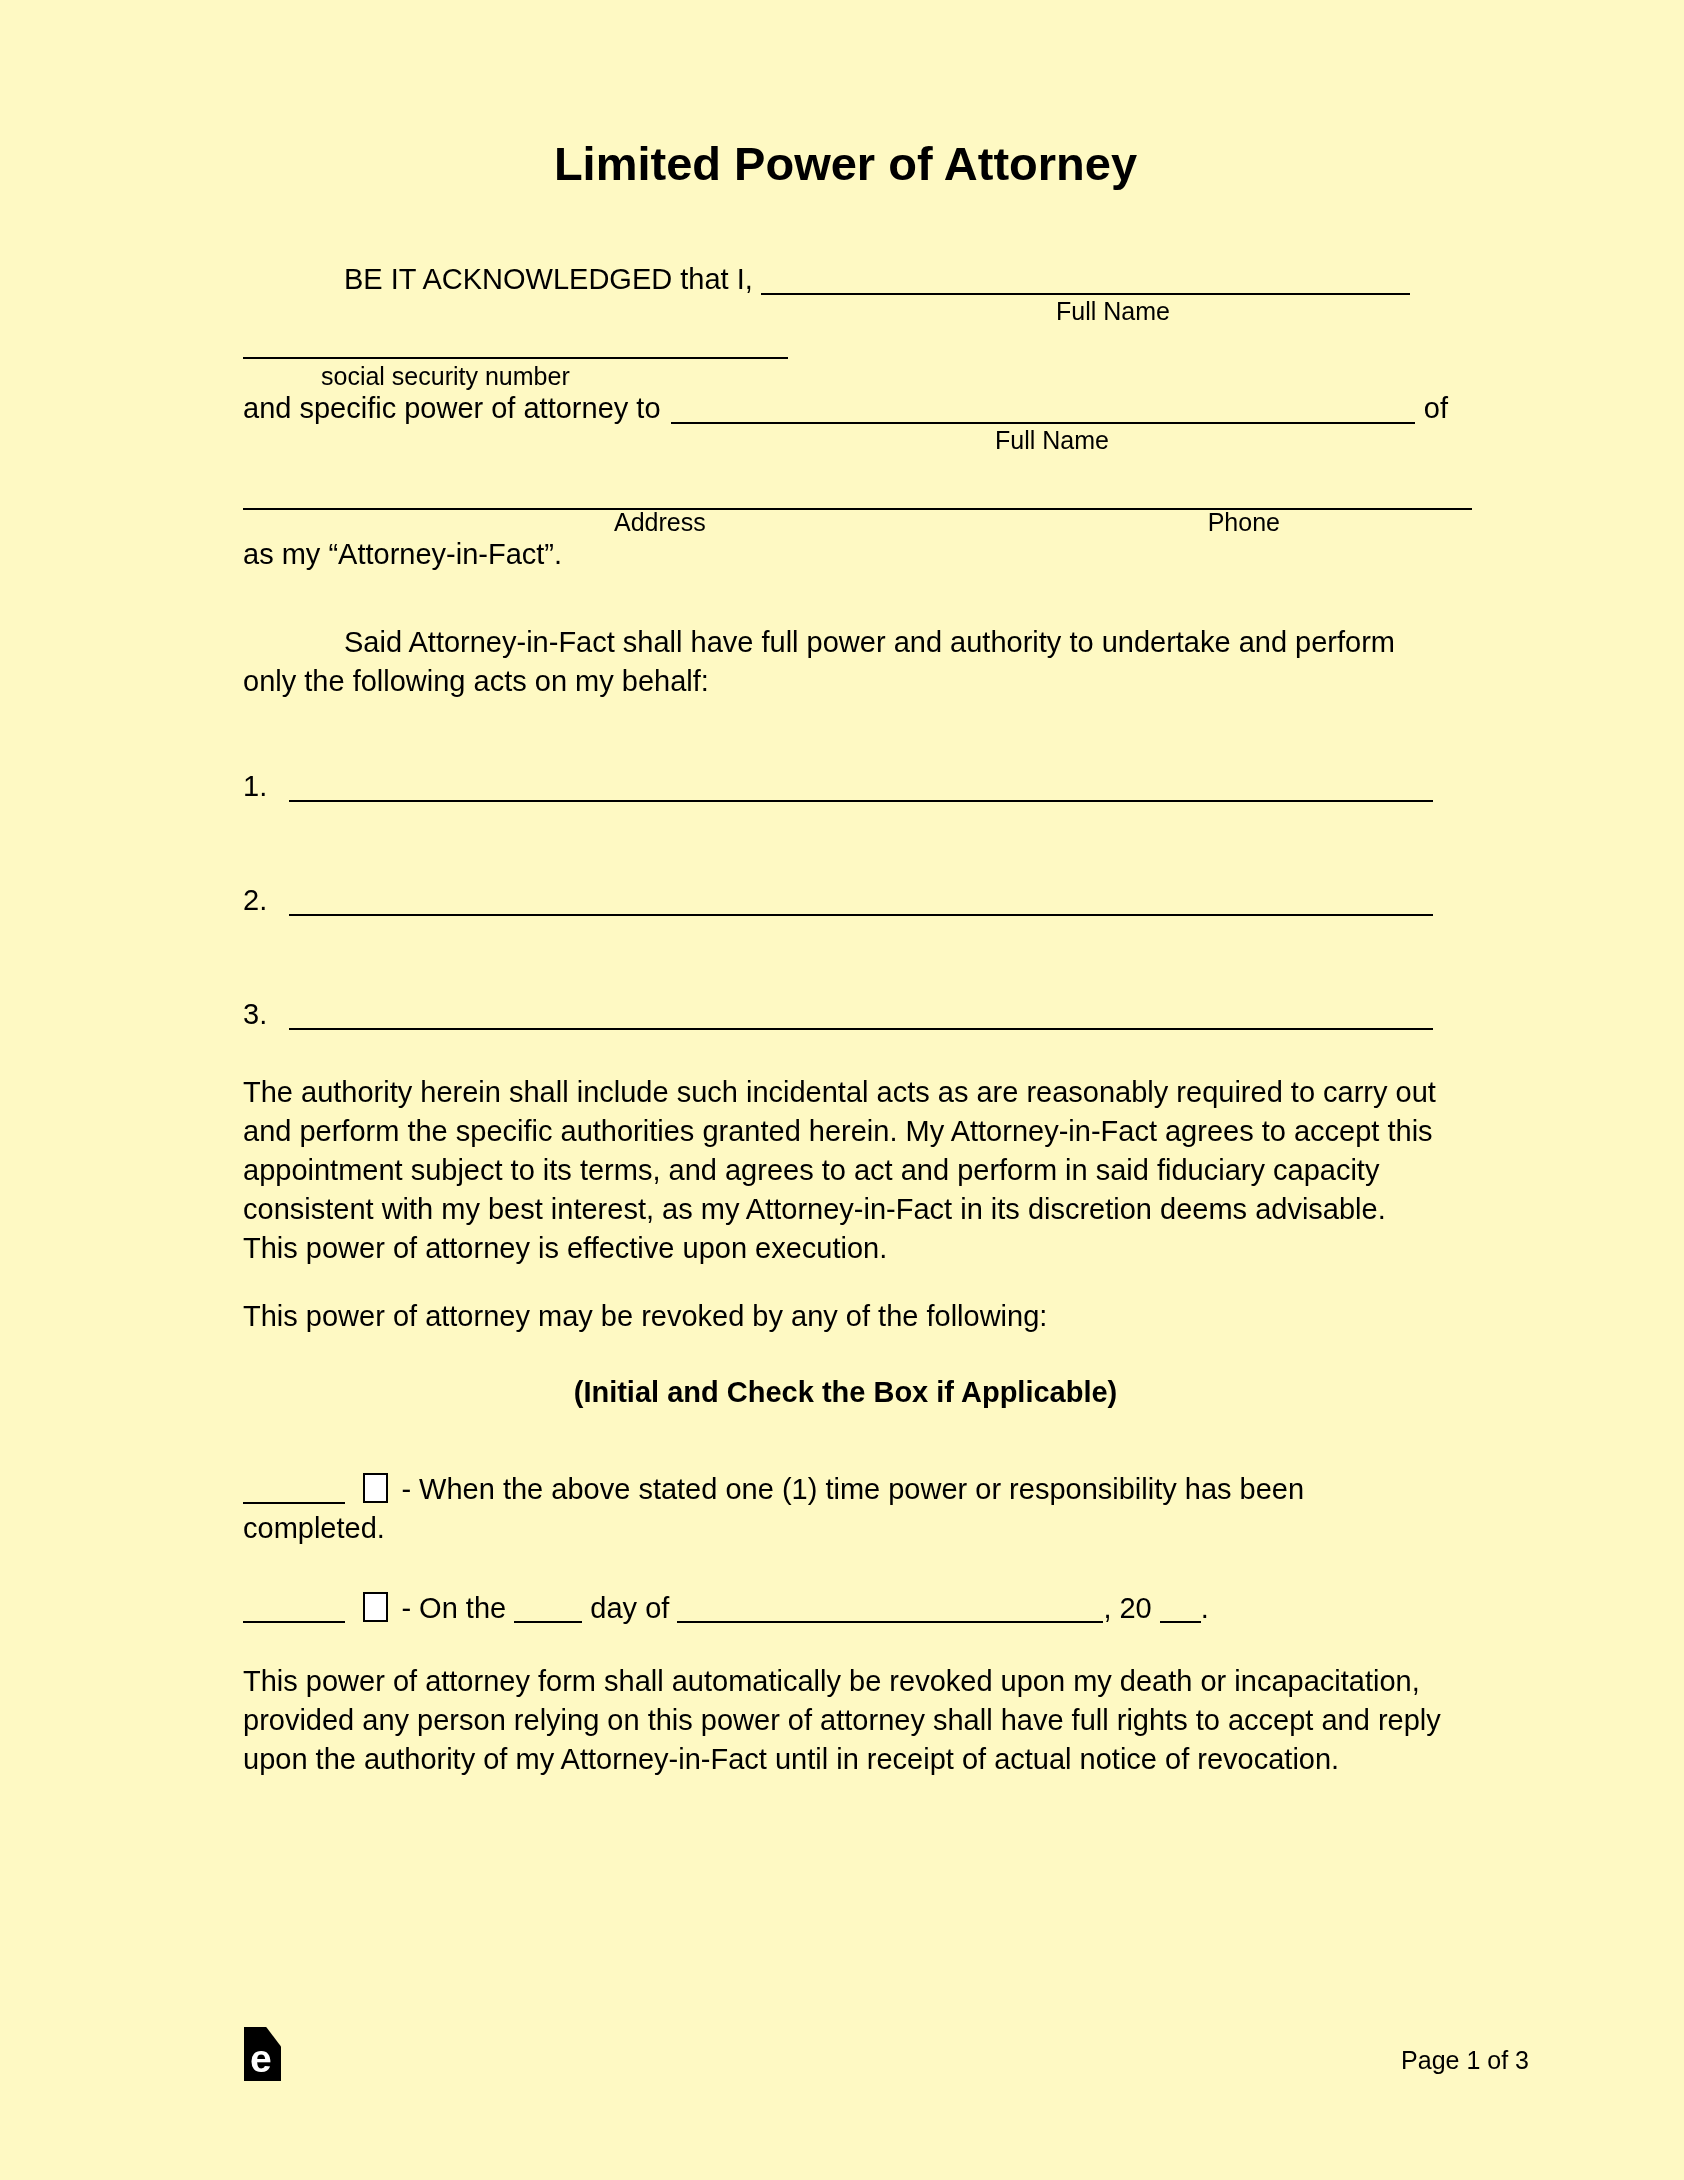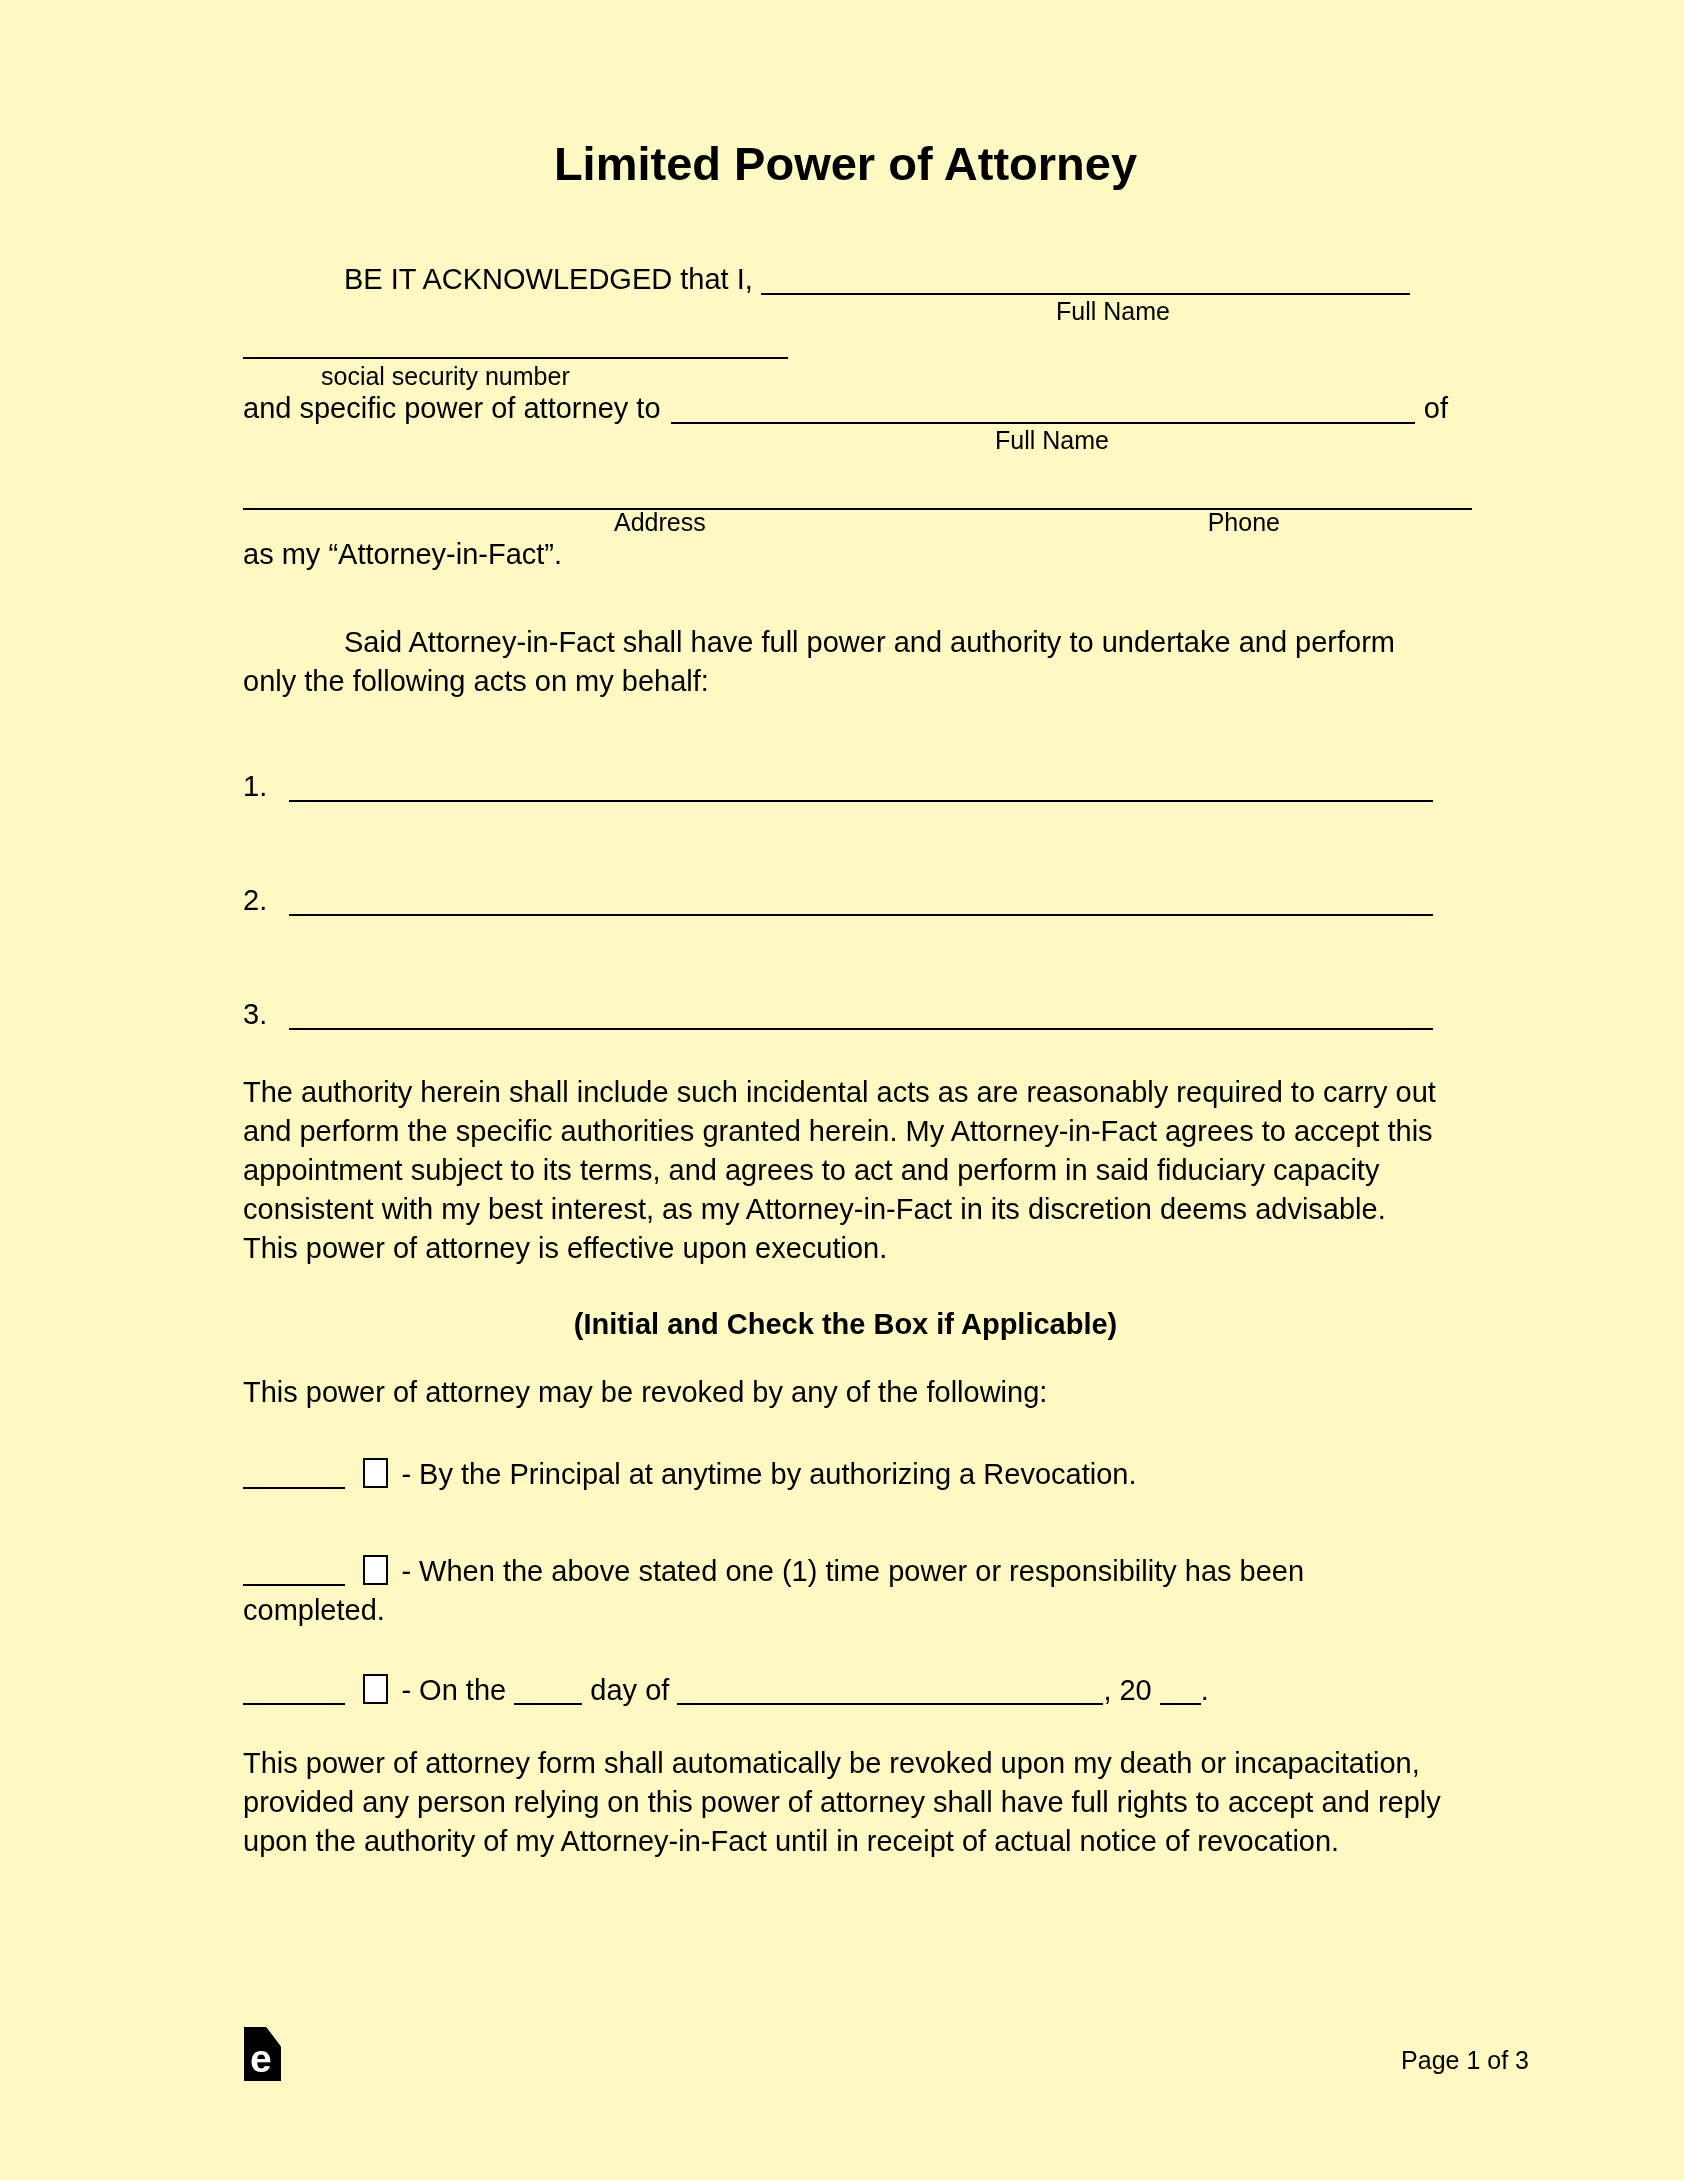--- a/index.html
+++ b/index.html
@@ -126,29 +126,24 @@
     <span class="num">2.</span>
     <span class="blank-fill"></span>
   </div>
   <div class="num-row">
     <span class="num">3.</span>
     <span class="blank-fill"></span>
   </div>
 
   <p class="para p-auth">The authority herein shall include such incidental acts as are reasonably required to carry out and perform the specific authorities granted herein. My Attorney-in-Fact agrees to accept this appointment subject to its terms, and agrees to act and perform in said fiduciary capacity consistent with my best interest, as my Attorney-in-Fact in its discretion deems advisable. This power of attorney is effective upon execution.</p>
 
+  <p class="para p-revoke">This power of attorney may be revoked by any of the following:</p>
+
   <p class="para p-head">(Initial and Check the Box if Applicable)</p>
 
-  <p class="para p-revoke">This power of attorney may be revoked by any of the following:</p>
-
-  <div class="check chk-a">
-    <span class="iblank ib-init"></span>
-    <span class="cbox"></span>
-    <span>- By the Principal at anytime by authorizing a Revocation.</span>
-  </div>
 
   <div class="check chk-b">
     <span class="iblank ib-init"></span>
     <span class="cbox"></span>
     <span>- When the above stated one (1) time power or responsibility has been completed.</span>
   </div>
 
   <div class="check chk-c">
     <span class="iblank ib-init"></span>
     <span class="cbox"></span>

